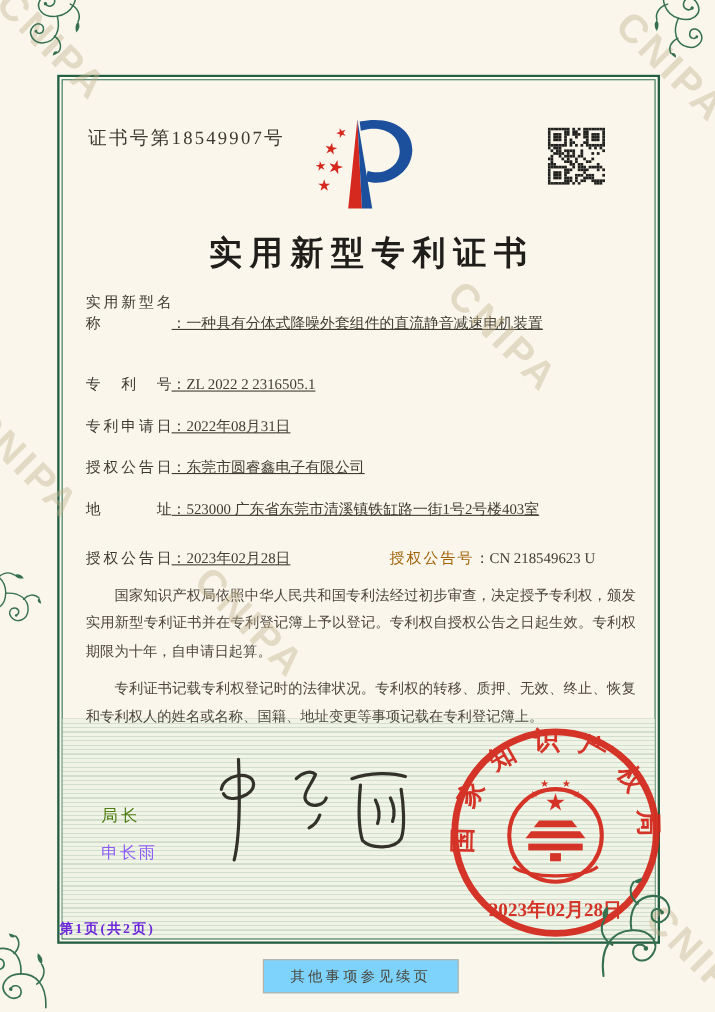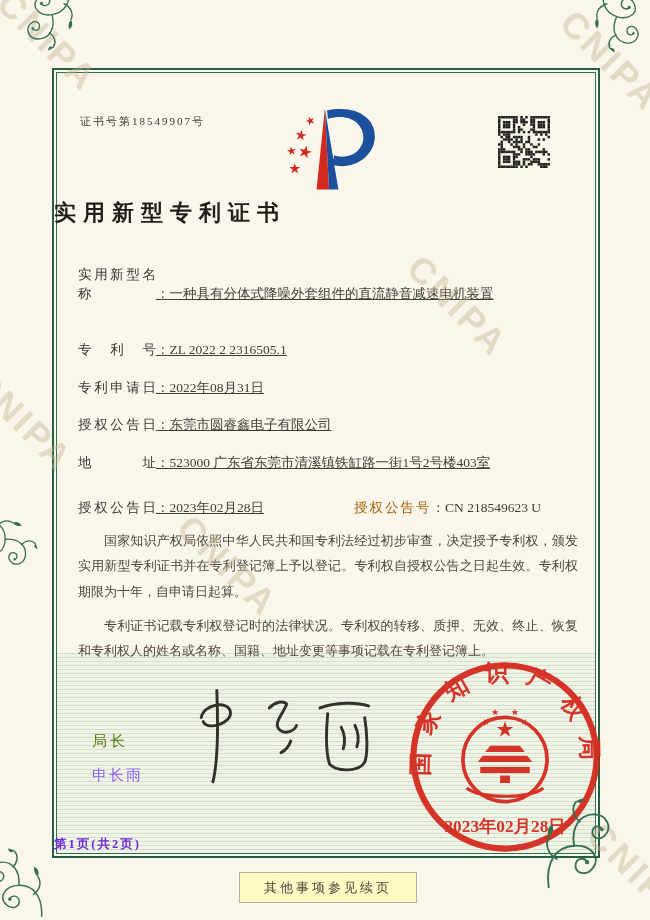--- a/index.html
+++ b/index.html
@@ -18,42 +18,42 @@
   .orn-tr{left:586px;top:-10px;width:62px;height:62px;transform:scaleX(-1) rotate(150deg);}
   .orn-brf{left:534px;top:798px;width:84px;height:84px;transform:rotate(-15deg);}
   .orn-bl{left:-16px;top:848px;width:66px;height:66px;transform:scaleX(-1) rotate(-10deg);}
   .orn-lm{left:-20px;top:512px;width:58px;height:58px;transform:rotate(80deg);}
   
   .frame{position:absolute;left:52px;top:68px;width:544px;height:786px;
          border:2px solid #245f43;background:transparent;
          box-shadow:inset 0 0 0 2px #fbf8ef, inset 0 0 0 3px #2e6f4e;}
   .band{position:absolute;left:3px;right:3px;top:583px;bottom:3px;
         background:repeating-linear-gradient(180deg,rgba(58,118,80,.16) 0 1px,rgba(240,244,230,.6) 1px 4px),#f0f3e5;}
-  .certno{position:absolute;left:26px;top:44px;font-size:11px;letter-spacing:2px;color:#3c3a30;}
+  .certno{position:absolute;left:26px;top:44px;font-size:17px;letter-spacing:2px;color:#3c3a30;}
   .logo{position:absolute;left:222px;top:36px;width:104px;height:88px;}
   .qrbox{position:absolute;left:444px;top:46px;width:52px;height:52px;}
-  .title{position:absolute;left:0;top:128px;width:100%;margin:0;text-align:left;
-         font-size:22px;font-weight:bold;letter-spacing:7px;color:#1f1e1a;}
+  .title{position:absolute;left:0;top:128px;width:100%;margin:12px;text-align:center;
+         font-size:30px;font-weight:bold;letter-spacing:7px;color:#1f1e1a;}
   .row{position:absolute;left:24px;width:504px;font-size:13.5px;color:#403e33;line-height:19px;text-decoration:underline;}
   .lbl{display:inline-block;width:78px;text-align:justify;text-align-last:justify;color:#3c3a30;}
   .pair2{position:absolute;left:276px;top:0;}
   .lbl2{letter-spacing:2px;color:#a16207;}
   .r1{top:195px;} .r2{top:233px;} .r3{top:270px;} .r4{top:308px;}
   .r5{top:345px;} .r6{top:383px;} .r7{top:428px;}
   .paras{position:absolute;left:24px;top:458px;width:504px;}
   .paras p{margin:0 4px 9px 0;font-size:13px;line-height:1.95;color:#4c473a;
            text-indent:2em;text-align:justify;}
   .signer-title{position:absolute;left:38px;top:662px;font-size:15px;letter-spacing:3px;color:#4d7c0f;}
   .signer-name{position:absolute;left:38px;top:696px;font-size:15px;letter-spacing:2px;color:#8b5cf6;}
   .sig{position:absolute;left:120px;top:610px;width:214px;height:118px;}
   .seal{position:absolute;left:352px;top:588px;width:198px;height:198px;opacity:.93;}
   .pageno{position:absolute;left:0;top:766px;width:100%;text-align:left;
           font-size:12.5px;font-weight:700;letter-spacing:2px;color:#6d28d9;}
   .tab{position:absolute;left:239px;top:872px;width:176px;height:29px;line-height:29px;
-       background:#fef9c3;border:1px solid #b8b1a2;text-align:center;
+       background:#7dd3fc;border:1px solid #b8b1a2;text-align:center;
        font-size:13px;letter-spacing:3px;color:#4a463c;z-index:5;}
   svg text{font-family:"Liberation Serif","DejaVu Serif",serif;}
 </style>
 </head>
 <body>
 
 <div class="page">
 
   <svg width="0" height="0" style="position:absolute" aria-hidden="true">
     <defs>

